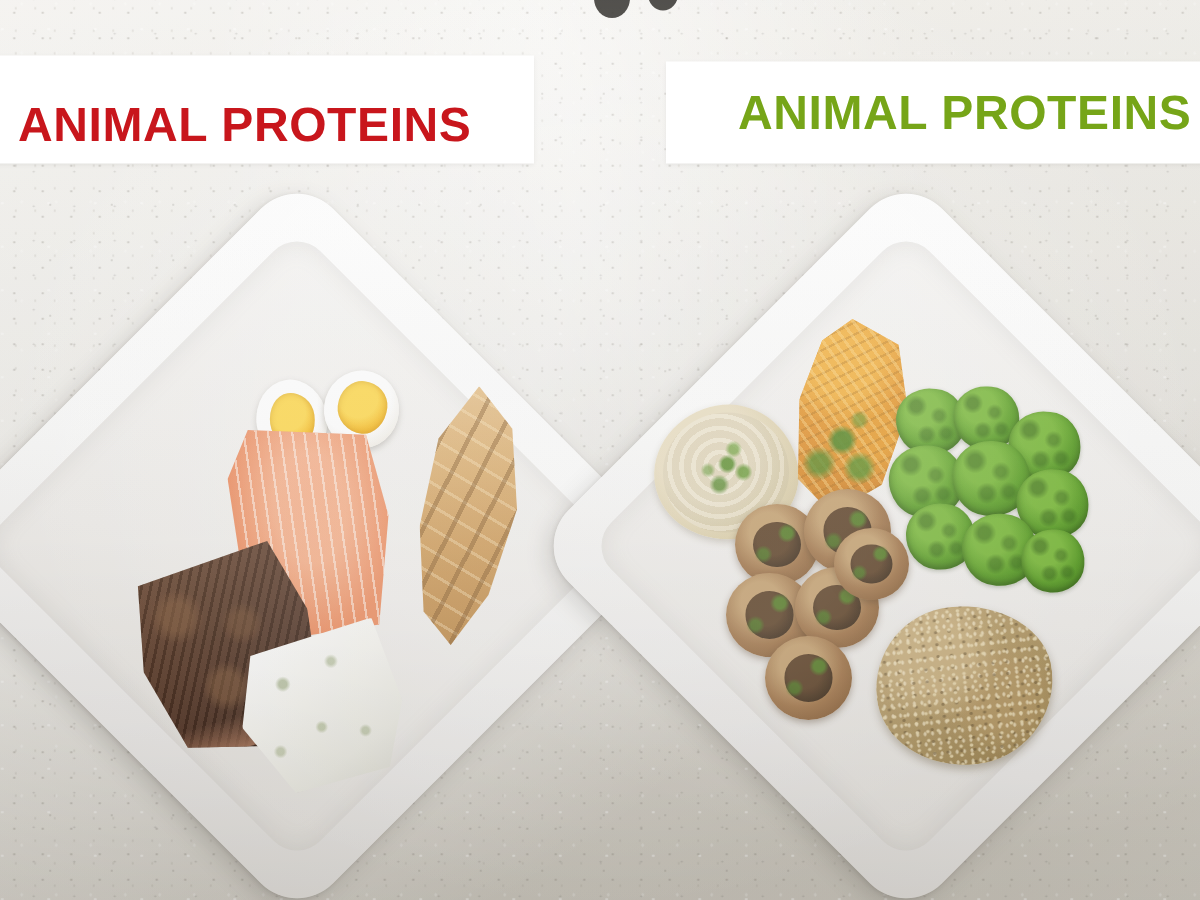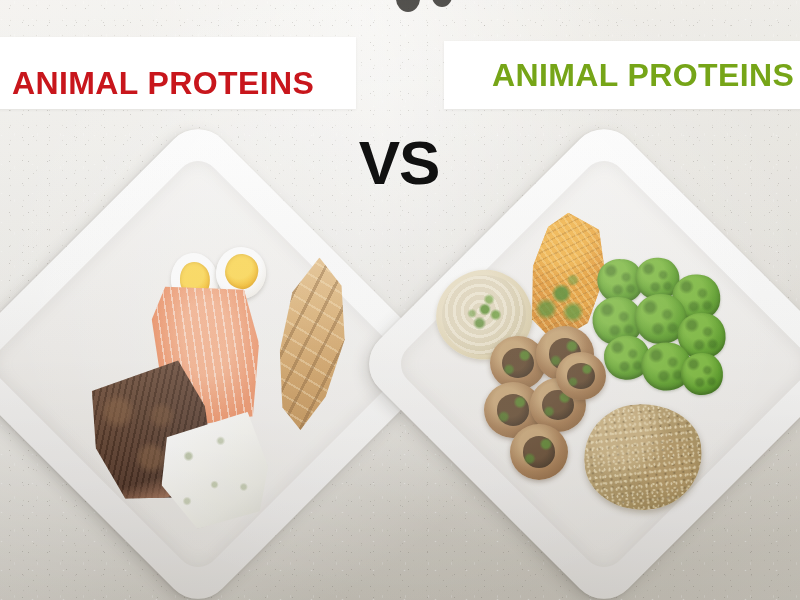--- a/index.html
+++ b/index.html
@@ -442,15 +442,14 @@
   <div class="vignette"></div>
 
   <div class="label-box" id="label-animal">
     <span class="label-text" id="animal-proteins-text">ANIMAL PROTEINS</span>
   </div>
 
   <div class="label-box" id="label-plant">
     <span class="label-text" id="plant-proteins-text">ANIMAL PROTEINS</span>
   </div>
 
-  <div id="vs-text">VS</div>
 
 </div>
 
 </body></html>

